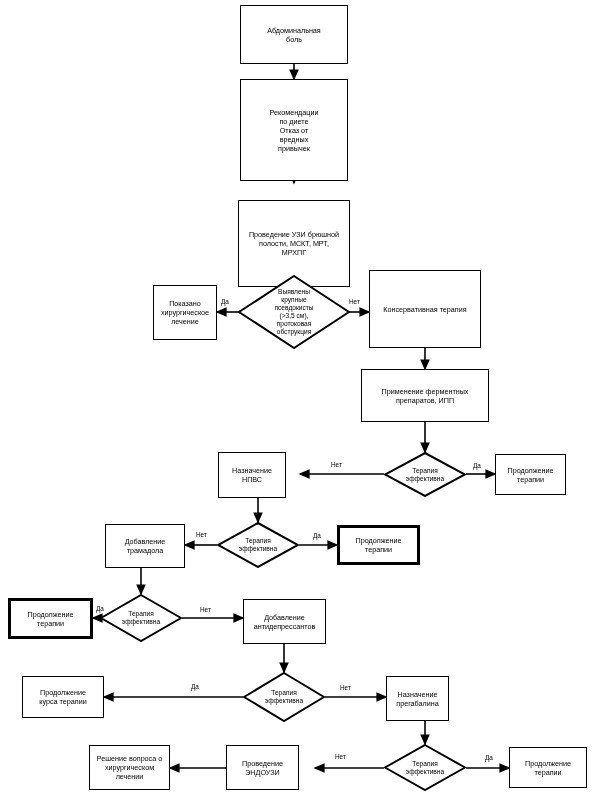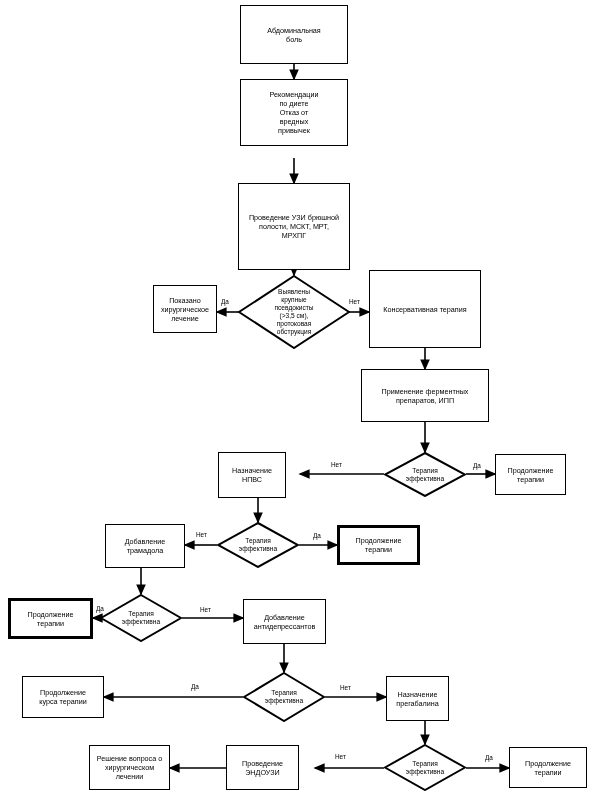--- a/index.html
+++ b/index.html
@@ -133,47 +133,47 @@
 
       <line x1="226" y1="768" x2="170" y2="768" stroke="#000" stroke-width="1.6" marker-end="url(#arrow)"></line>
     </svg>
   </div>
 
   <div class="node box" style="left:240px;top:5px;width:108px;height:59px;align-items:center;">
     <span>Абдоминальная
 боль</span>
   </div>
 
-  <div class="node box" style="left:240px;top:79px;width:108px;height:67px;">
+  <div class="node box" style="left:240px;top:79px;width:108px;height:102px;">
     <span>Рекомендации
 по диете
 Отказ от
 вредных
 привычек</span>
   </div>
 
-  <div class="node box" style="left:238px;top:183px;width:112px;height:87px;">
+  <div class="node box" style="left:238px;top:200px;width:112px;height:87px;">
     <span>Проведение УЗИ брюшной
 полости, МСКТ, МРТ,
 МРХПГ</span>
   </div>
 
   <div class="node diamond" style="left:238px;top:275px;width:112px;height:74px;">
     <svg class="dshape" viewBox="0 0 112 74" preserveAspectRatio="none">
       <polygon points="56,1 111,37 56,73 1,37" fill="#ffffff" stroke="#000000" stroke-width="2"></polygon>
     </svg>
     <span class="dtext">Выявлены
 крупные
 псевдокисты
 (&gt;3,5 см),
 протоковая
 обструкция</span>
   </div>
 
-  <div class="node box" style="left:153px;top:285px;width:64px;height:48px;">
+  <div class="node box" style="left:153px;top:285px;width:64px;height:55px;">
     <span>Показано
 хирургическое
 лечение</span>
   </div>
 
   <div class="node box" style="left:361px;top:369px;width:128px;height:53px;">
     <span>Применение ферментных
 препаратов, ИПП</span>
   </div>
 

